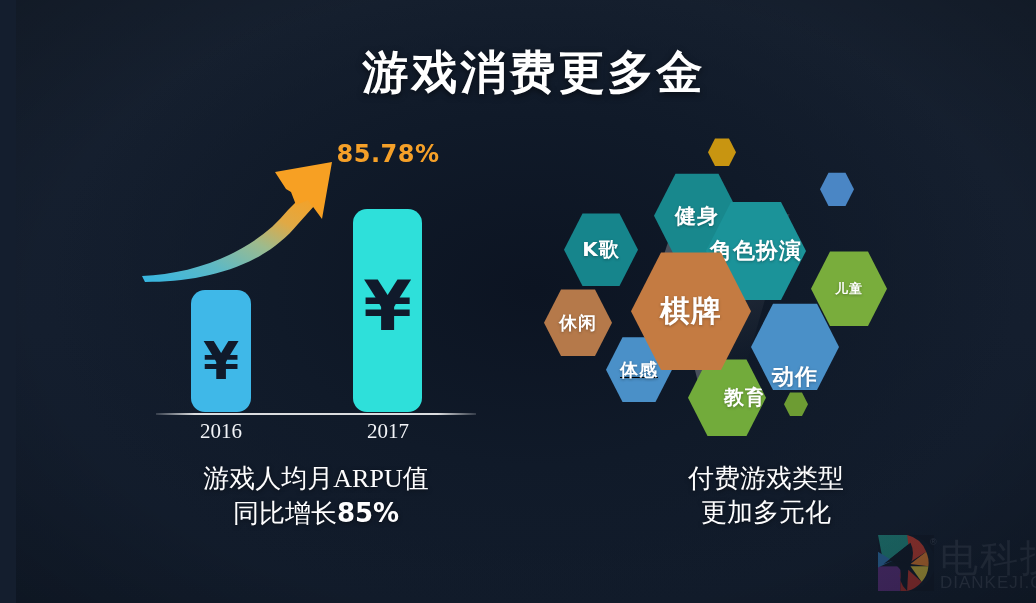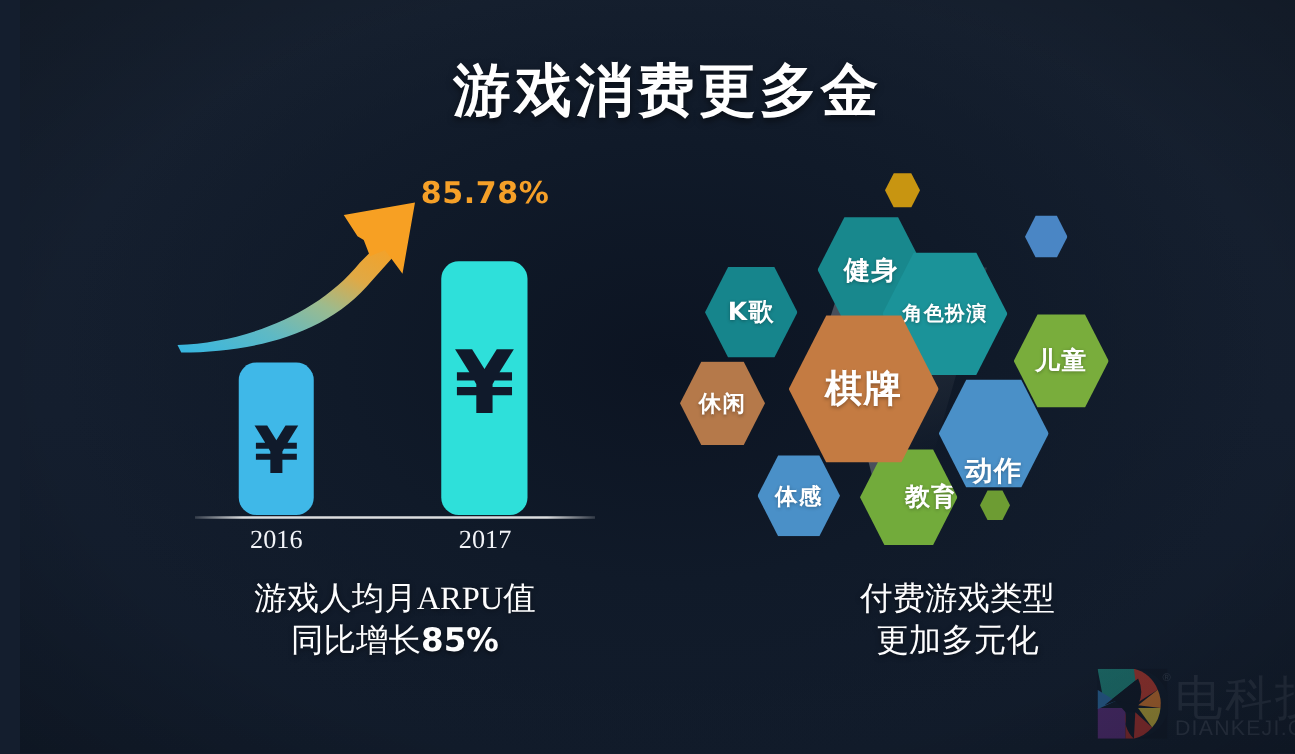--- a/index.html
+++ b/index.html
@@ -125,35 +125,35 @@
     <div class="streak" style="left:150px;top:150px;width:22px;height:108px;transform:skewX(14deg);"></div>
     <div class="gleam" style="left:186px;top:84px;width:46px;height:150px;transform:skewX(-16deg);"></div>
     <div id="hexes">
         <div class="hex" style="left: 118px; top: 42px; width: 86px; height: 87.72px; background: rgb(24, 136, 141); z-index: 4;">
           <span style="font-size: 21px;">健身</span>
         </div>
         <div class="hex" style="left: 28px; top: 82px; width: 74px; height: 75.48px; background: rgb(22, 133, 140); z-index: 4;">
           <span style="font-size: 20px;">K歌</span>
         </div>
         <div class="hex" style="left: 170px; top: 70px; width: 100px; height: 102px; background: rgb(27, 147, 153); z-index: 4;">
-          <span style="font-size: 16px;">角色扮演</span>
+          <span style="font-size: 22px;">角色扮演</span>
         </div>
         <div class="hex" style="left: 95px; top: 120px; width: 120px; height: 122.4px; background: rgb(196, 123, 66); z-index: 6;">
           <span style="font-size: 30px;">棋牌</span>
         </div>
         <div class="hex" style="left: 8px; top: 158px; width: 68px; height: 69.36px; background: rgb(181, 121, 74); z-index: 4;">
           <span style="font-size: 18px; text-align: center;">休闲</span>
         </div>
         <div class="hex" style="left: 275px; top: 120px; width: 76px; height: 77.52px; background: rgb(121, 173, 60); z-index: 4;">
-          <span style="font-size: 20px;">儿童</span>
+          <span style="font-size: 13px;">儿童</span>
         </div>
         <div class="hex" style="left: 215px; top: 172px; width: 88px; height: 89.76px; background: rgb(74, 144, 200); z-index: 4; align-items: flex-end;">
           <span style="font-size: 22px;">动作</span>
         </div>
-        <div class="hex" style="left: 70px; top: 233px; width: 66px; height: 67.32px; background: rgb(74, 144, 200); z-index: 4;">
+        <div class="hex" style="left: 70px; top: 206px; width: 66px; height: 67.32px; background: rgb(74, 144, 200); z-index: 4; text-decoration: underline;">
           <span style="font-size: 18px;">体感</span>
         </div>
         <div class="hex" style="left: 152px; top: 228px; width: 78px; height: 79.56px; background: rgb(114, 171, 59); z-index: 4; justify-content: flex-end;">
           <span style="font-size: 20px;">教育</span>
         </div>
       </div>
     <div id="accents">
         <div class="hex" style="left: 172px; top: 8px; width: 28px; height: 28.56px; background: rgb(200, 149, 17); z-index: 3;"></div>
         <div class="hex" style="left: 284px; top: 42px; width: 34px; height: 34.68px; background: rgb(74, 134, 197); z-index: 3;"></div>
         <div class="hex" style="left: 248px; top: 262px; width: 24px; height: 24.48px; background: rgb(109, 156, 51); z-index: 3;"></div>

